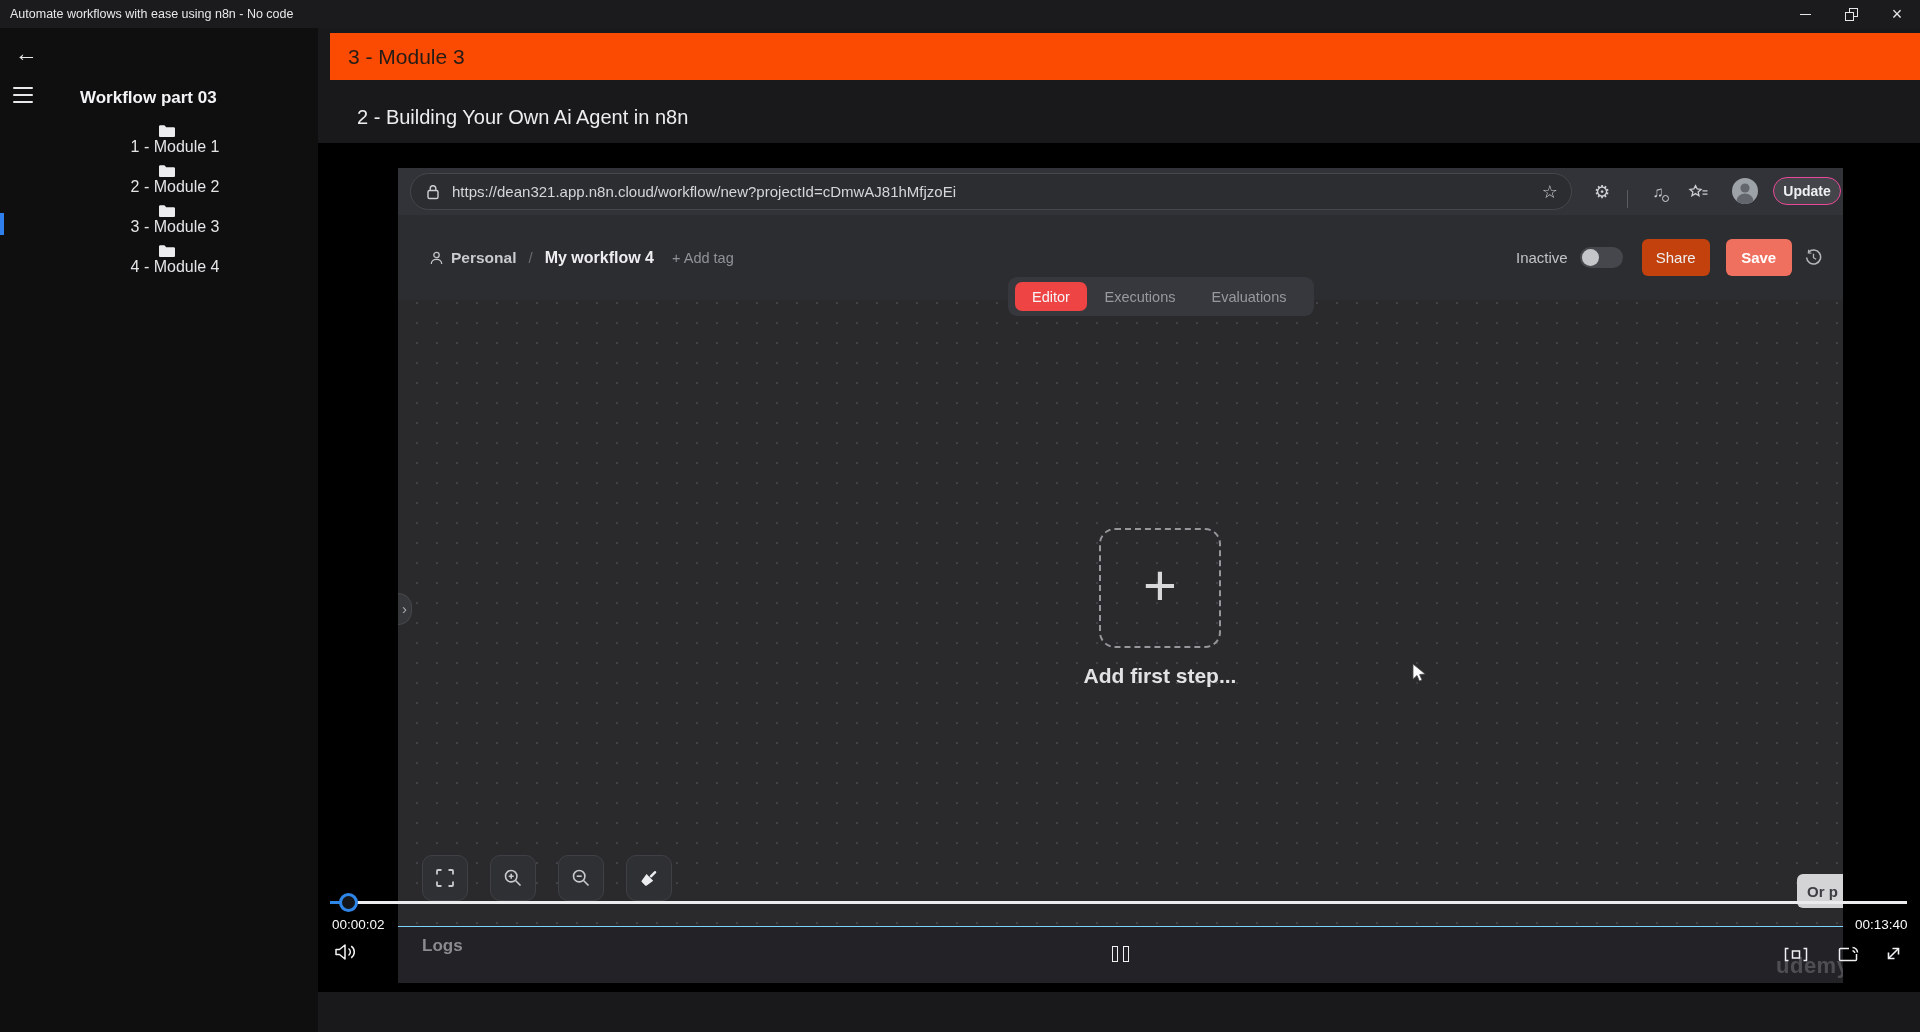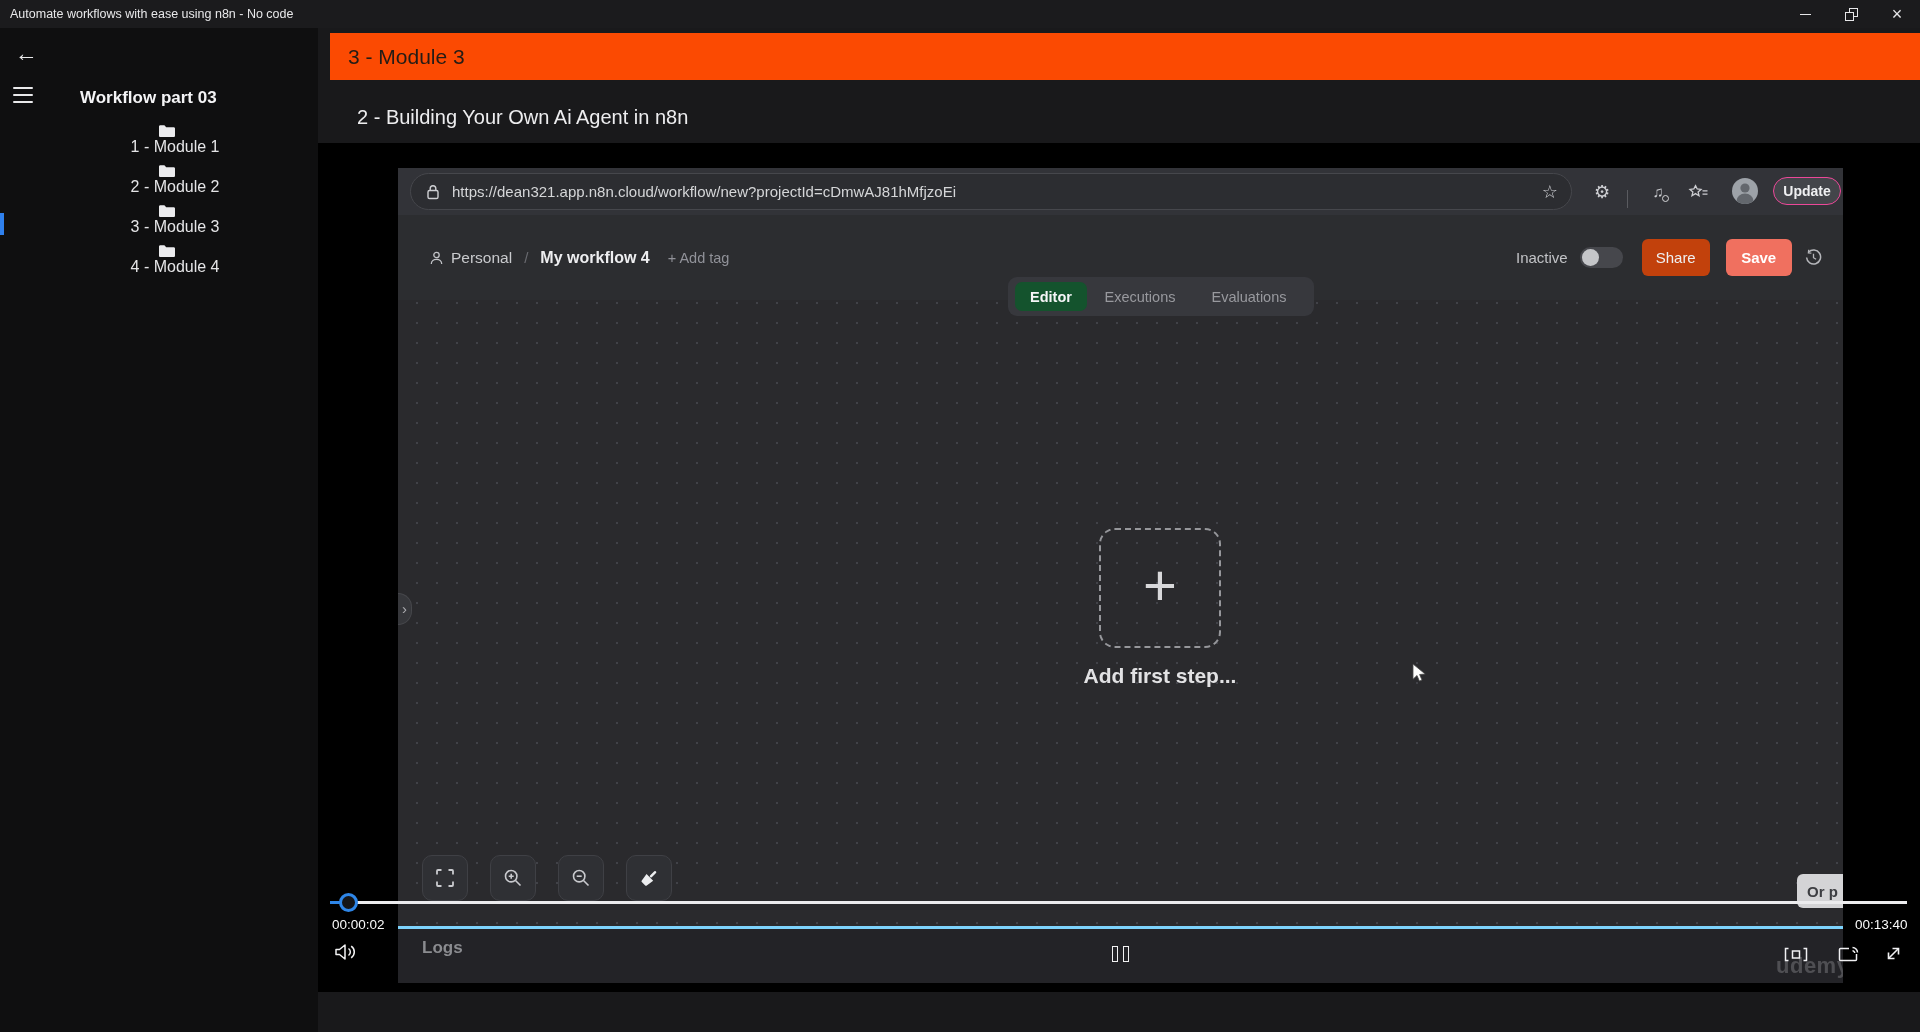--- a/index.html
+++ b/index.html
@@ -52,50 +52,50 @@
   .b-sep i { width:1px; height:18px; background:#5a5b60; margin-top:14px; display:block;}
   .b-note { left:1248px; width:24px; font-size:15px; }
   .b-note .badge { position:absolute; right:1px; bottom:13px; width:7px; height:7px; border:1.4px solid #d6d7d9; border-radius:50%; background:#323338; }
   .b-starlist { left:1288px; width:24px; }
   .b-avatar { left:1334px; width:26px; height:26px; top:10px; border-radius:50%; background:#9da2a8; overflow:hidden; }
   .update-btn { position:absolute; left:1375px; top:9px; width:68px; height:28px; border-radius:14px; border:1px solid #ec4899; background:#43454a; color:#eff0f2; font-size:14px; font-weight:600; display:flex; align-items:center; justify-content:center; }
 
   
   .n8n-header { position:absolute; left:0; top:47px; width:1445px; height:85px; background:#2c2d30; }
   .breadcrumb { position:absolute; left:32px; top:0; height:85px; display:flex; align-items:center; }
-  .bc-project { margin-left:8px; font-size:15.5px; color:#c9cacd; }
+  .bc-project { margin-left:8px; font-size:15.5px; color:#c9cacd;font-weight:bold; }
   .bc-sep { margin:0 12px; font-size:15px; color:#6a6b70; }
   .bc-name { font-size:16px; font-weight:600; color:#eeeef0; }
   .bc-addtag { margin-left:18px; font-size:14.5px; color:#919299; }
   .wf-actions { position:absolute; left:1118px; top:0; height:85px; display:flex; align-items:center; }
   .status-label { font-size:15px; color:#c2c3c6; }
   .toggle { margin-left:12px; position:relative; width:43px; height:21px; border-radius:11px; background:#46474c; }
   .toggle .knob { position:absolute; left:2px; top:2px; width:17px; height:17px; border-radius:50%; background:#c5c6c9; }
   .share-btn { margin-left:19px; width:68px; height:37px; border-radius:6px; background:#c2410c; color:#eef0f2; font-size:15px; font-weight:400; display:flex; align-items:center; justify-content:center; }
   .save-btn { margin-left:16px; width:66px; height:37px; border-radius:6px; background:var(--save-button,#f0705f); color:#fff; font-size:15px; font-weight:600; display:flex; align-items:center; justify-content:center; }
   .history-btn { margin-left:12px; display:flex; }
 
   
   .tabs { position:absolute; left:610px; top:109px; width:306px; height:39px; background:#37383d; border-radius:9px; z-index:3; }
   .tab { position:absolute; top:5px; height:29px; display:flex; align-items:center; justify-content:center; font-size:14.5px; color:#98999e; }
-  .tab.active { background:#14532d; border-radius:7px; color:#f5f5f7; font-weight:700; }
+  .tab.active { background:#ef4444; border-radius:7px; color:#f5f5f7; font-weight:400; }
   .tab-editor { left:7px; width:72px; }
   .tab-executions { left:90px; width:84px; }
   .tab-evaluations { left:186px; width:110px; }
 
   
   .canvas { position:absolute; left:0; top:132px; width:1445px; height:683px; background:#2a2a2d;
     background-image:radial-gradient(#414248 1.2px, transparent 1.4px); background-size:20px 20px; background-position:9px 13px; }
   .panel-toggle { position:absolute; left:0; top:425px; width:14px; height:32px; background:#36373b; border:1px solid #46474b; border-left:none; border-radius:0 16px 16px 0; color:#ababaf; font-size:15px; line-height:30px; text-align:center; z-index:2; }
   .add-step-box { position:absolute; left:701px; top:360px; width:122px; height:120px; border:2px dashed #96979b; border-radius:16px; display:flex; align-items:center; justify-content:center; z-index:2; }
   .add-step-plus { font-size:58px; font-weight:200; color:#d8d8da; line-height:1; margin-top:-6px; }
   .add-step-label { position:absolute; left:642px; top:496px; width:240px; text-align:center; font-size:21px; font-weight:600; color:#e2e2e4; z-index:2; }
   .canvas-toolbar { position:absolute; left:24px; top:687px; display:flex; gap:22px; z-index:2; }
   .tool-btn { width:46px; height:46px; border-radius:10px; background:#2f3034; border:1px solid #3f4045; display:flex; align-items:center; justify-content:center; }
-  .logs-bar { position:absolute; left:0; top:758px; width:1445px; height:57px; background:#232327; border-top:3px solid #7dd3fc; z-index:1; }
+  .logs-bar { position:absolute; left:0; top:758px; width:1445px; height:57px; background:#232327; border-top:1px solid #7dd3fc; z-index:1; }
   .logs-label { position:absolute; left:24px; top:9px; font-size:17px; font-weight:700; color:#8b8c90; }
   .hint-box { position:absolute; left:1399px; top:706px; width:64px; height:34px; background:#d4d4d6; border-radius:6px; display:flex; align-items:center; padding-left:10px; font-size:15px; font-weight:600; color:#3d3e42; z-index:2; }
   .watermark { position:absolute; left:1378px; top:785px; font-size:22px; font-weight:700; color:rgba(235,235,240,0.22); letter-spacing:0.5px; z-index:2; }
 
   
   .overlay { position:absolute; left:0; top:0; width:1602px; height:849px; z-index:5; pointer-events:none;border-radius:10px; }
   .overlay > * { pointer-events:auto; }
   .track { position:absolute; left:12px; top:758px; width:1577px; height:3px; background:#ececee; }
   .track-progress { position:absolute; left:12px; top:758px; width:20px; height:3px; background:var(--scrubber-blue,#2e86e8); }
   .scrubber { position:absolute; left:21px; top:750px; width:19px; height:19px; border-radius:50%; border:3px solid var(--scrubber-blue,#2e86e8); background:#141518; }

